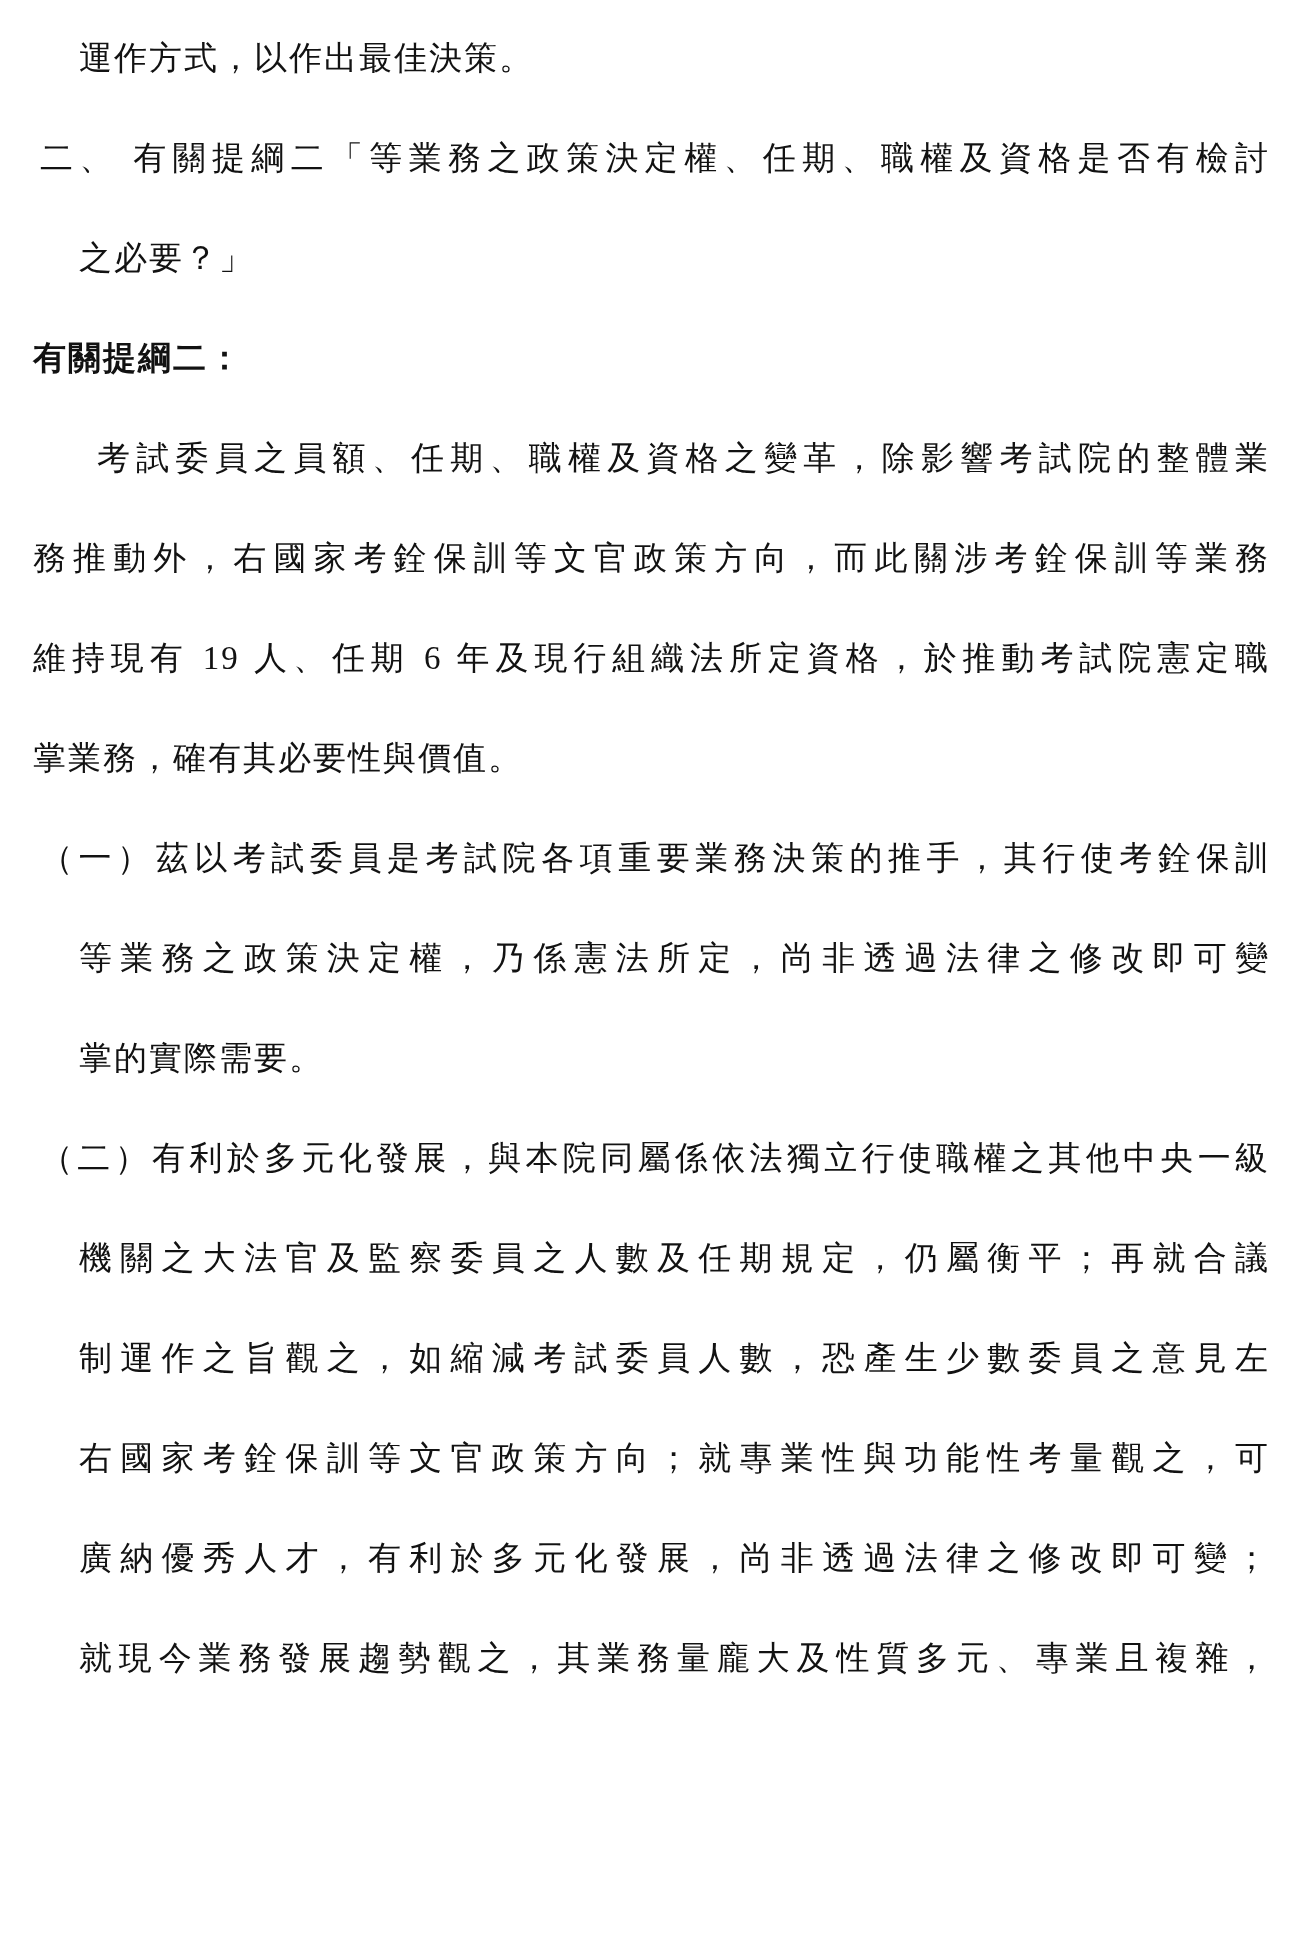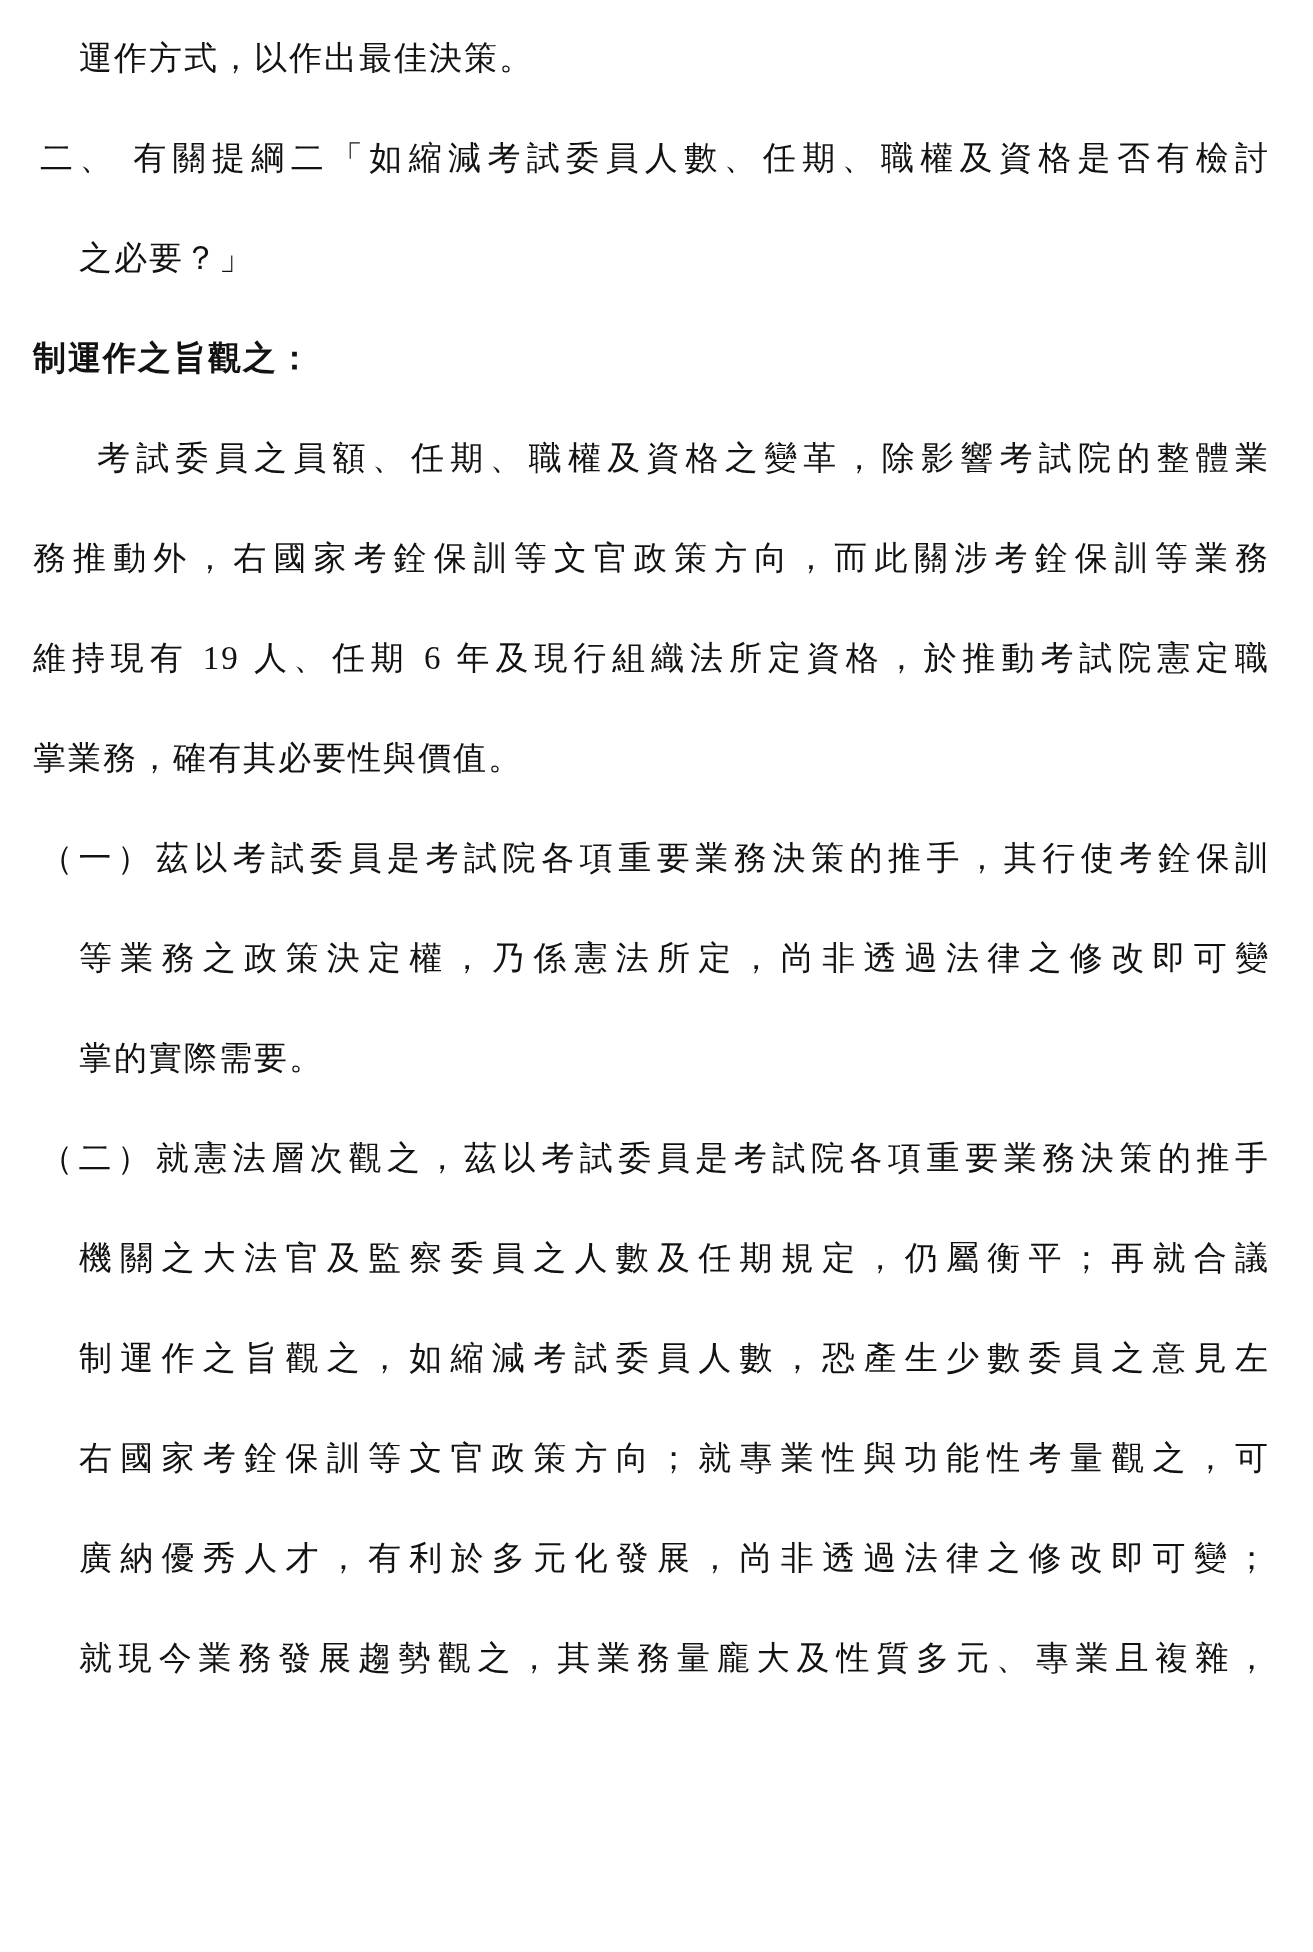--- a/index.html
+++ b/index.html
@@ -36,34 +36,34 @@
   .l-first { margin-left: 64px; }   
   .bold    { font-weight: 700; }
 </style>
 </head>
 <body>
 
 <div class="page">
 
   <div class="line l-hang">運作方式，以作出最佳決策。</div>
 
-  <div class="line l-item fill">二、 有關提綱二「如縮減考試委員人數、任期、職權及資格是否有檢討</div>
+  <div class="line l-item fill">二、 有關提綱二「等業務之政策決定權、任期、職權及資格是否有檢討</div>
   <div class="line l-hang">之必要？」</div>
 
-  <div class="line bold">制運作之旨觀之：</div>
+  <div class="line bold">有關提綱二：</div>
 
   <div class="line l-first fill">考試委員之員額、任期、職權及資格之變革，除影響考試院的整體業</div>
   <div class="line fill">務推動外，右國家考銓保訓等文官政策方向，而此關涉考銓保訓等業務</div>
   <div class="line fill">維持現有 19 人、任期 6 年及現行組織法所定資格，於推動考試院憲定職</div>
   <div class="line">掌業務，確有其必要性與價值。</div>
 
   <div class="line l-item fill">（一）茲以考試委員是考試院各項重要業務決策的推手，其行使考銓保訓</div>
   <div class="line l-hang fill">等業務之政策決定權，乃係憲法所定，尚非透過法律之修改即可變</div>
   <div class="line l-hang">掌的實際需要。</div>
 
-  <div class="line l-item fill">（二）就憲法層次觀之，茲以考試委員是考試院各項重要業務決策的推手</div>
+  <div class="line l-item fill">（二）有利於多元化發展，與本院同屬係依法獨立行使職權之其他中央一級</div>
   <div class="line l-hang fill">機關之大法官及監察委員之人數及任期規定，仍屬衡平；再就合議</div>
   <div class="line l-hang fill">制運作之旨觀之，如縮減考試委員人數，恐產生少數委員之意見左</div>
   <div class="line l-hang fill">右國家考銓保訓等文官政策方向；就專業性與功能性考量觀之，可</div>
   <div class="line l-hang fill">廣納優秀人才，有利於多元化發展，尚非透過法律之修改即可變；</div>
   <div class="line l-hang fill">就現今業務發展趨勢觀之，其業務量龐大及性質多元、專業且複雜，</div>
 
 </div>
 
 </body></html>

